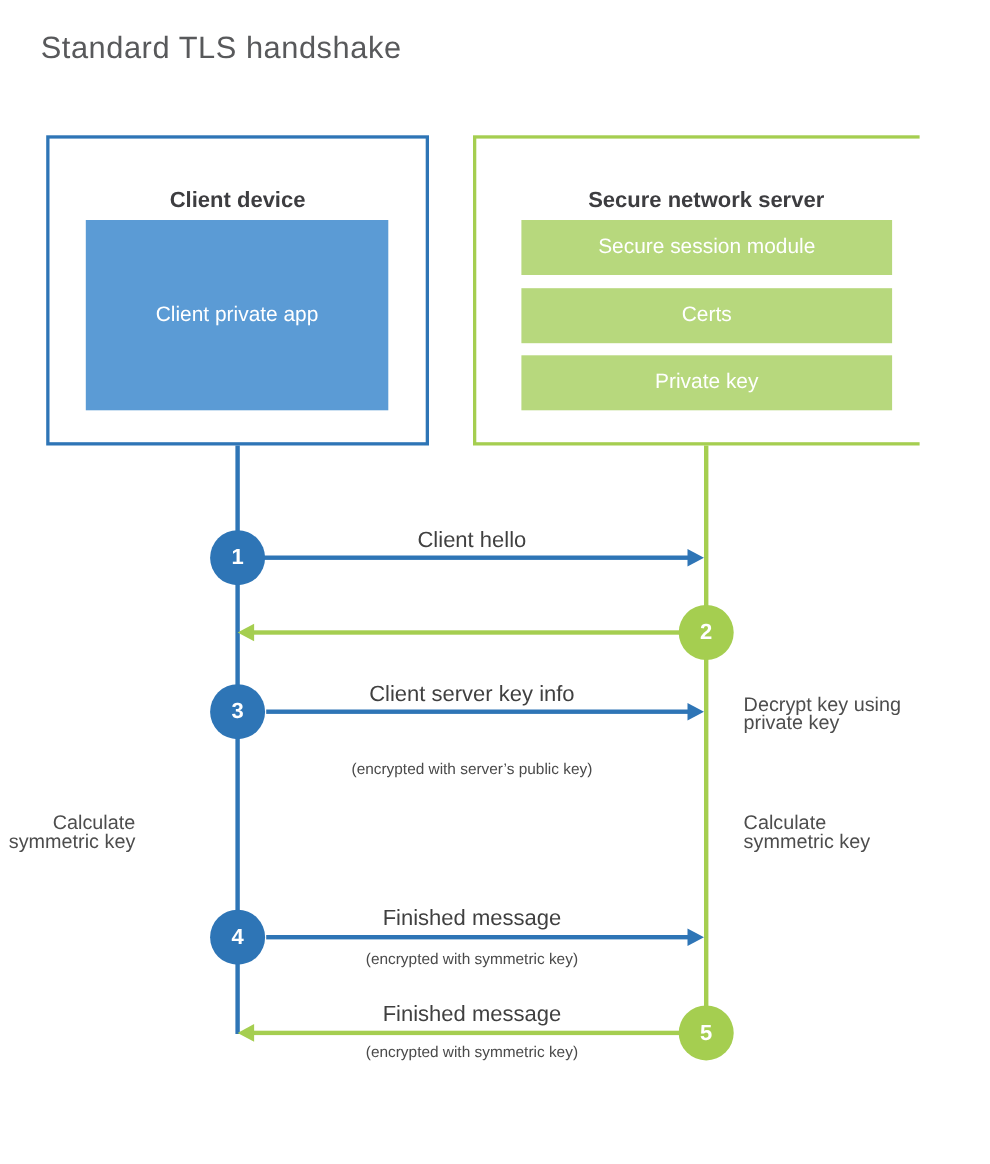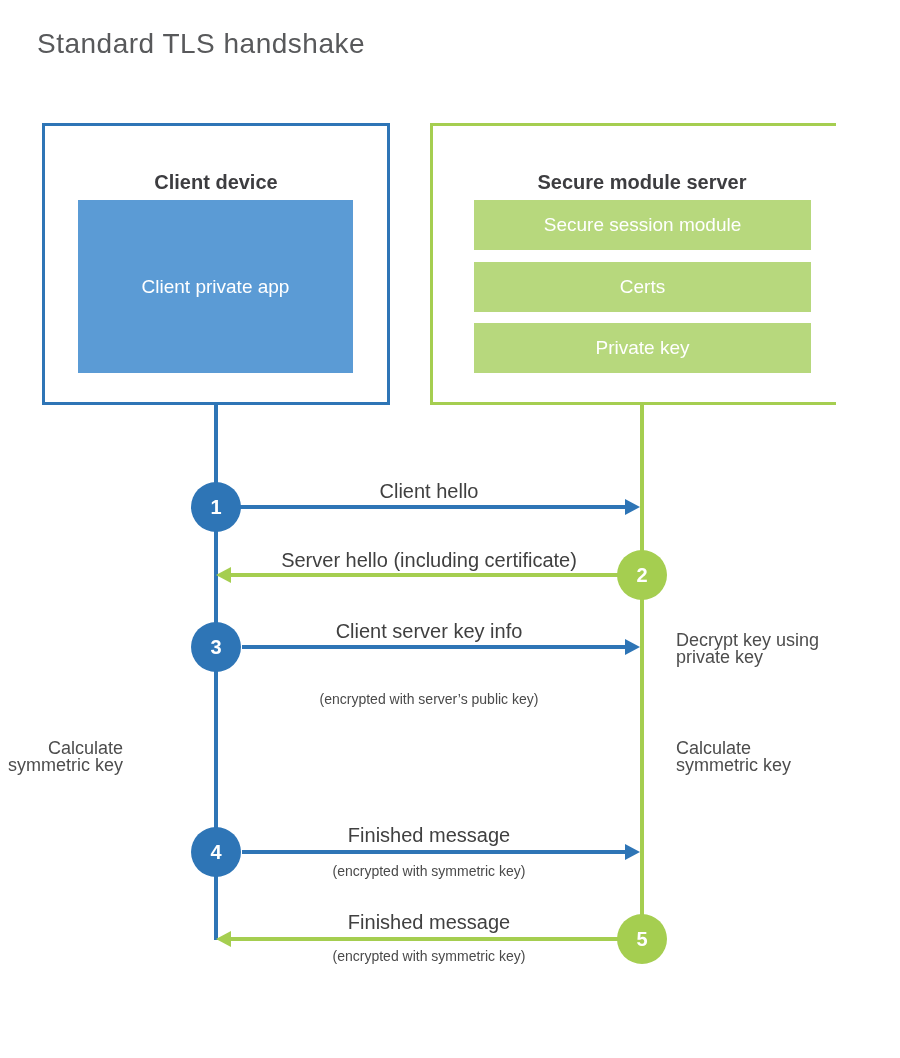--- a/index.html
+++ b/index.html
@@ -75,39 +75,38 @@
   <h1 class="page-title">Standard TLS handshake</h1>
 
   <div class="box client">
     <div class="box-title">Client device</div>
   </div>
   <div class="client-module">
     <div class="inner">Client private app</div>
   </div>
 
   <div class="box server">
-    <div class="box-title">Secure module server</div>
+    <div class="box-title">Secure network server</div>
   </div>
   <div class="server-bar b2">Certs</div>
   <div class="server-bar b1">Secure session module</div>
   <div class="server-bar b3">Private key</div>
 
   <div class="vline blue"></div>
   <div class="vline green"></div>
 
   <div class="msg-label" style="top:480px;">Client hello</div>
   <div class="arrow right" style="left:240px; top:505px; width:400px;">
     <div class="shaft"></div>
     <div class="head"></div>
   </div>
   <div class="circle blue" style="left:191px; top:482px;">
     <span>1</span>
   </div>
 
-  <div class="msg-label" style="top:549px;">Server hello (including certificate)</div>
   <div class="arrow left" style="left:216px; top:573px; width:402px;">
     <div class="shaft"></div>
     <div class="head"></div>
   </div>
   <div class="circle green" style="left:617px; top:550px;">
     <span>2</span>
   </div>
 
   <div class="msg-label" style="top:620px;">Client server key info</div>
   <div class="arrow right" style="left:242px; top:645px; width:398px;">

